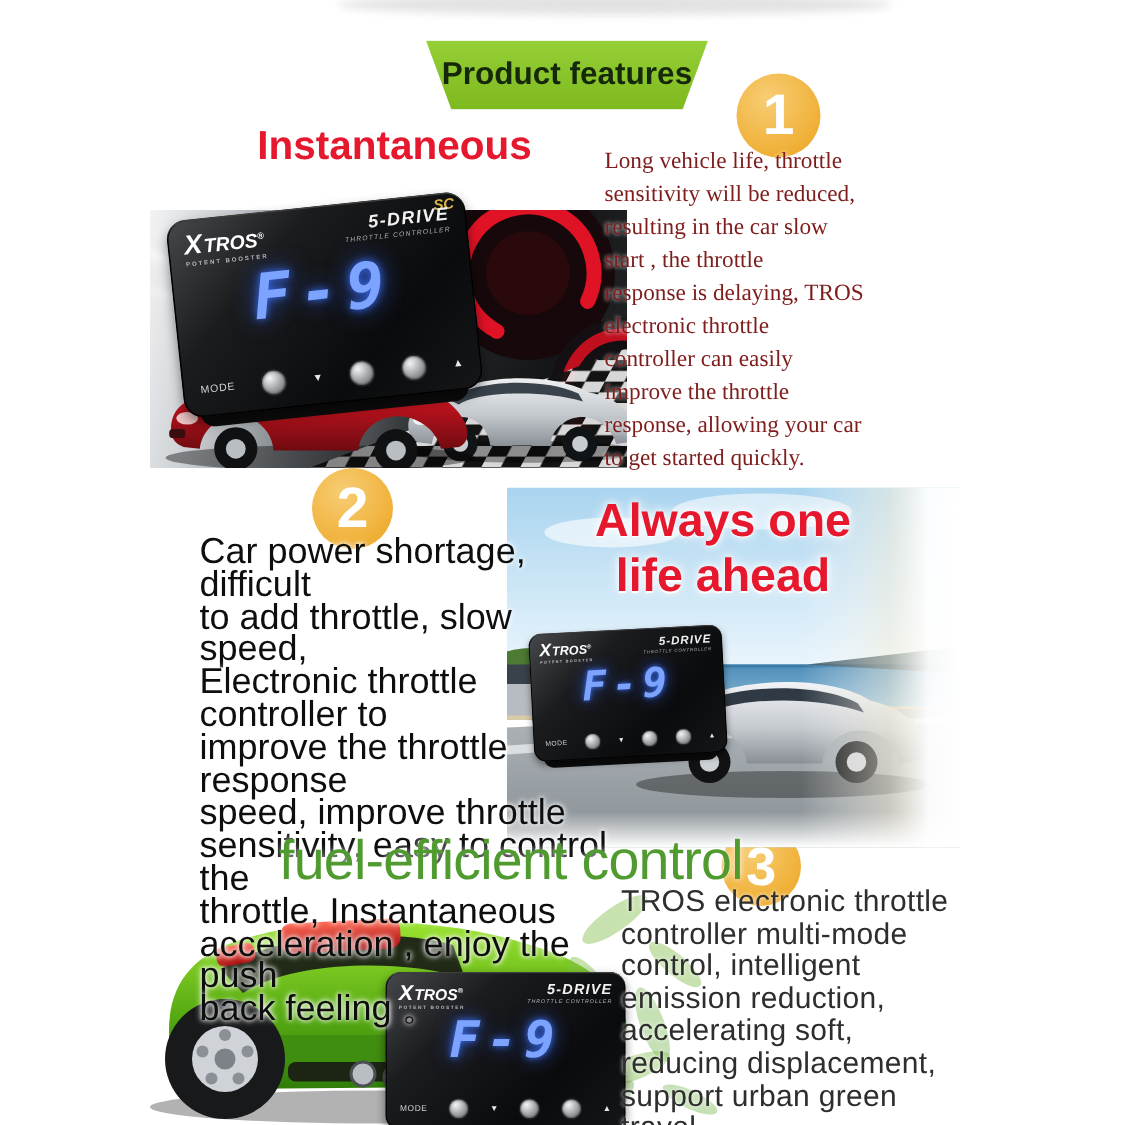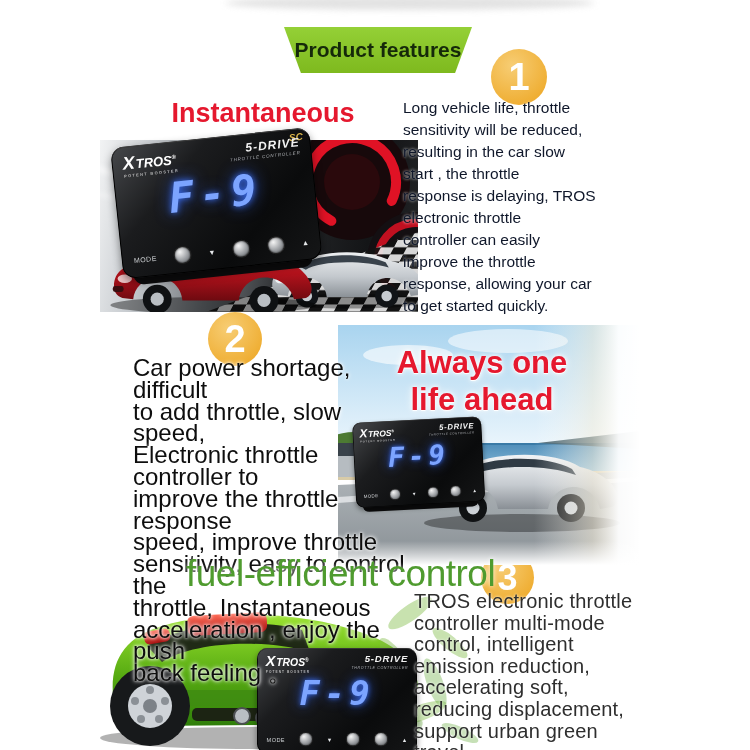--- a/index.html
+++ b/index.html
@@ -22,32 +22,32 @@
   
   .num{border-radius:50%;color:#fff;font-weight:bold;
        background:radial-gradient(circle at 38% 30%,#f7cd74,#efae33 75%,#e9a32a);
        display:flex;align-items:center;justify-content:center;}
   #num1{left:491px;top:49px;width:56px;height:56px;font-size:38px;}
   #num2{left:208px;top:312px;width:54px;height:54px;font-size:38px;}
   #num3{left:481px;top:551px;width:53px;height:53px;font-size:36px;}
 
   
   .h-red{color:#e5182e;font-weight:bold;text-align:center;z-index:6;
-         text-shadow:0 0 4px #fff,0 0 9px #fff,0 1px 0 #fff;margin-top:16px;}
+         text-shadow:0 0 4px #fff,0 0 9px #fff,0 1px 0 #fff;}
   #h1{left:102px;top:82px;width:322px;font-size:27px;line-height:31px;}
   #h2{left:348px;top:328px;width:268px;font-size:31px;line-height:37px;}
   .h-green{color:#4f9b2f;letter-spacing:-0.5px;z-index:6;white-space:nowrap;
            text-shadow:0 0 5px #fff;}
   #g1{left:126px;top:521px;font-size:32px;}
   #g2{left:186px;top:553px;font-size:37px;}
 
   
   .pre{white-space:pre-line;z-index:6;}
-  #p1{left:403px;top:97px;width:305px;font-family:Liberation Sans, sans-serif;
-      font-size:15.5px;line-height:22px;color:#0f172a;text-shadow:0 0 3px #fff;}
+  #p1{left:403px;top:97px;width:305px;font-family:Liberation Serif, serif;
+      font-size:15.5px;line-height:22px;color:#7f1d1d;text-shadow:0 0 3px #fff;}
   #p2{left:133px;top:357px;width:275px;font-size:24px;line-height:21.8px;
       color:#0e0e0e;text-shadow:0 0 3px #fff,0 0 5px #fff;}
   #p3{left:414px;top:591px;width:300px;font-size:20px;line-height:21.6px;
       color:#2e2e2e;letter-spacing:.2px;text-shadow:0 0 3px #fff;}
 
   
   #photo1{left:100px;top:140px;width:318px;height:172px;z-index:1;
           background:linear-gradient(100deg,#f2f3f4 0%,#c9cdd1 16%,#70757a 38%,#232527 62%,#141517 82%,#242628 100%);}
   #photo2{left:338px;top:325px;width:302px;height:240px;z-index:1;}
   #photo3{left:92px;top:594px;width:380px;height:156px;z-index:1;}

